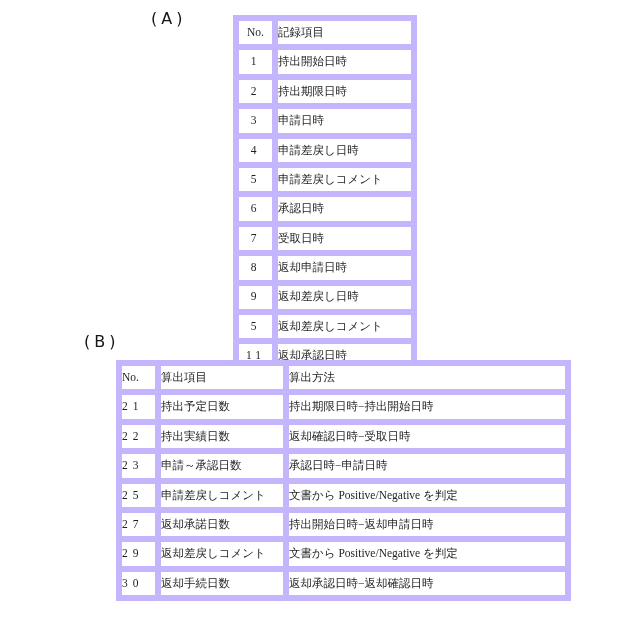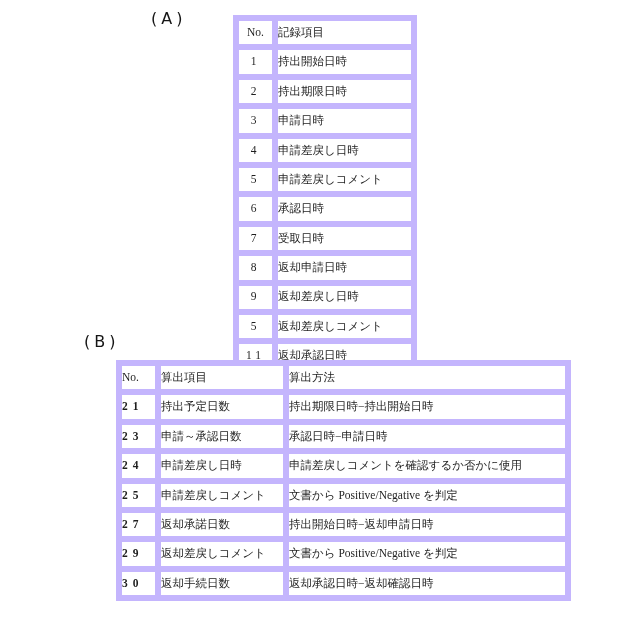--- a/index.html
+++ b/index.html
@@ -43,21 +43,21 @@
     line-height: 1;
     padding: 0;
     white-space: nowrap;
     overflow: hidden;
     vertical-align: middle;
   }
   td.cell-text { padding-left: 8px; font-family: Liberation Serif, serif; }
   td.cell-no-a { text-align: center; }
   td.cell-no-a.num { letter-spacing: 4px; }
   td.cell-no-b { padding-left: 5px; }
-  td.cell-no-b.num { letter-spacing: 5px; font-weight: bold; }
+  td.cell-no-b.num { letter-spacing: 5px; }
 </style>
 </head>
 <body>
 
 <div class="page">
 
   <span class="section-label label-a">(A)</span>
 
   <table class="doc-table table-a">
     <colgroup>
@@ -129,28 +129,28 @@
         <td class="cell-no-b">No.</td>
         <td class="cell-text">算出項目</td>
         <td class="cell-text">算出方法</td>
       </tr>
       <tr>
         <td class="cell-no-b num">21</td>
         <td class="cell-text">持出予定日数</td>
         <td class="cell-text">持出期限日時−持出開始日時</td>
       </tr>
       <tr>
+        <td class="cell-no-b num">22</td>
+        <td class="cell-text">持出実績日数</td>
+        <td class="cell-text">返却確認日時−受取日時</td>
+      </tr>
+      <tr>
         <td class="cell-no-b num">23</td>
         <td class="cell-text">申請～承認日数</td>
         <td class="cell-text">承認日時−申請日時</td>
-      </tr>
-      <tr>
-        <td class="cell-no-b num">24</td>
-        <td class="cell-text">申請差戻し日時</td>
-        <td class="cell-text">申請差戻しコメントを確認するか否かに使用</td>
       </tr>
       <tr>
         <td class="cell-no-b num">25</td>
         <td class="cell-text">申請差戻しコメント</td>
         <td class="cell-text">文書から Positive/Negative を判定</td>
       </tr>
       <tr>
         <td class="cell-no-b num">27</td>
         <td class="cell-text">返却承諾日数</td>
         <td class="cell-text">持出開始日時−返却申請日時</td>

